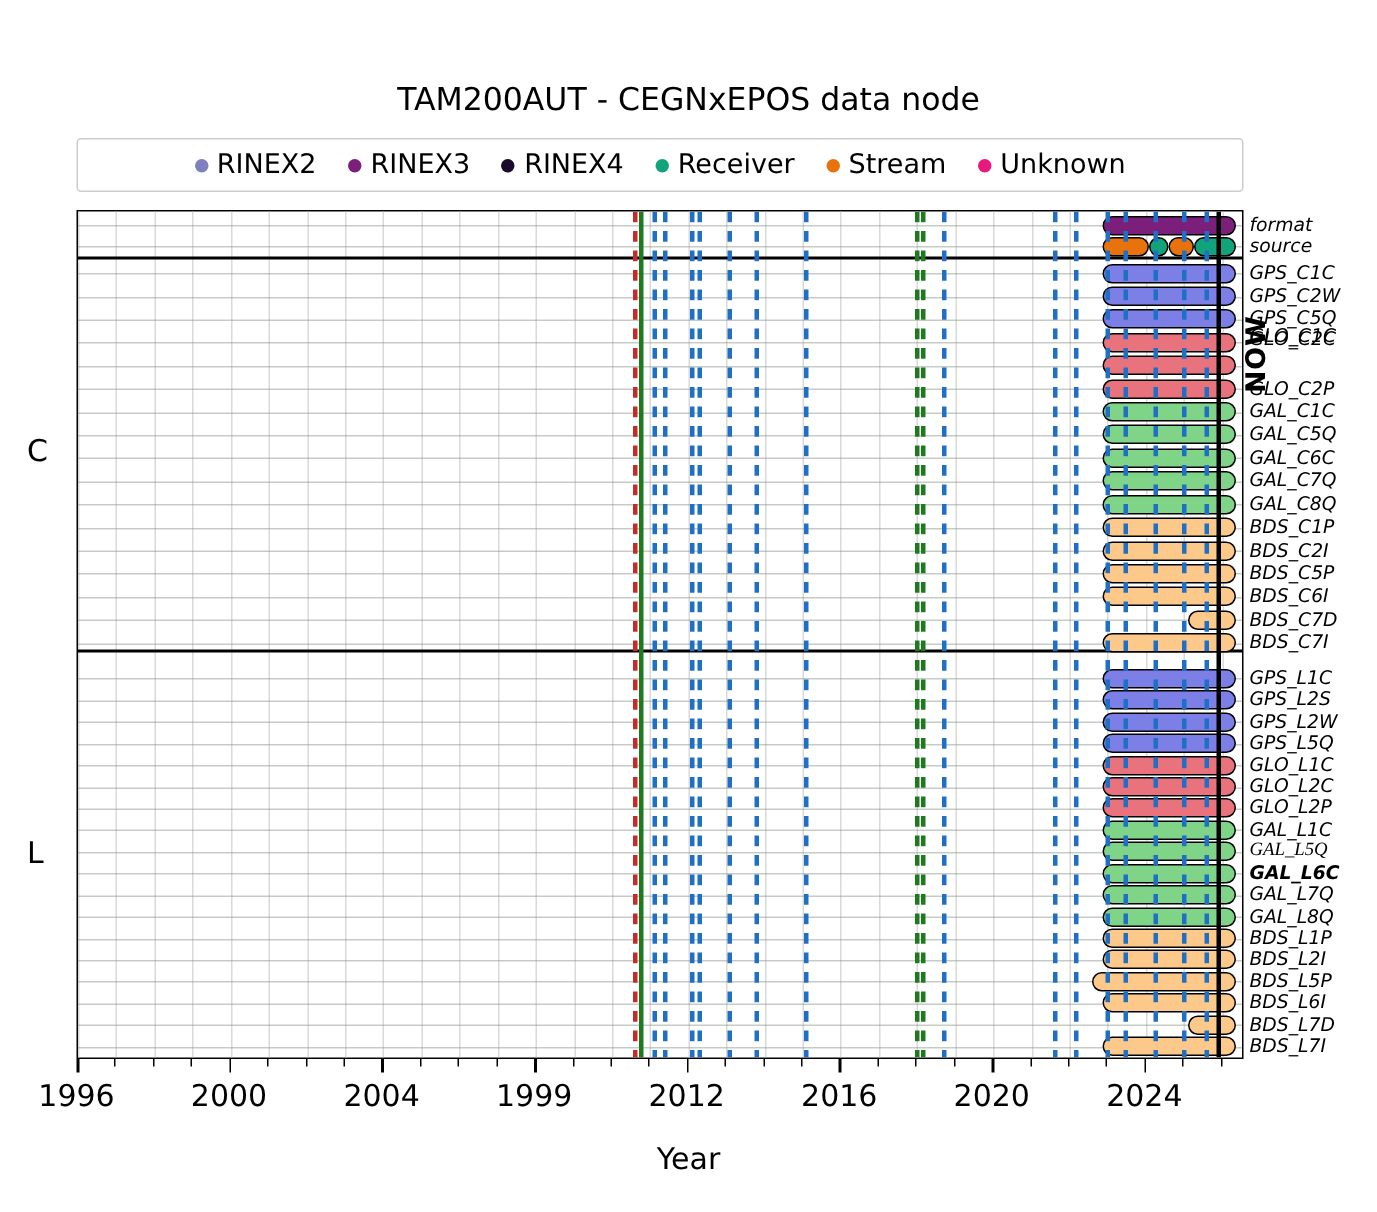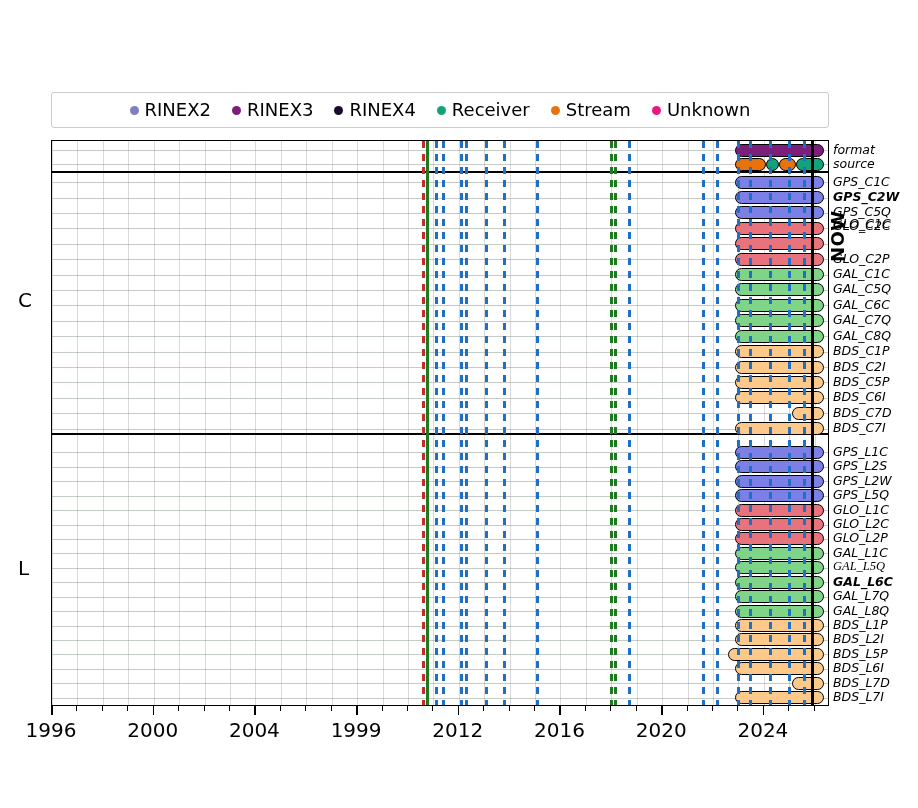--- a/index.html
+++ b/index.html
@@ -38,20 +38,21 @@
 
   .xtickmaj{position:absolute;top:706px;width:1.6px;height:9px;background:#000;}
   .xtickmin{position:absolute;top:706px;width:1px;height:5px;background:#000;}
   .xlabel{position:absolute;top:718px;font-size:20px;text-align:center;transform:translateX(-50%);}
   .xaxis-title{position:absolute;left:0;top:760px;width:918px;text-align:center;font-size:20px;}
 </style>
 </head>
 <body>
 
 <div id="root">
+  <div class="subtitle">TAM200AUT - CEGNxEPOS data node</div>
 
   <div class="legend" id="legend">
       <div class="legend-item">
         <span class="legend-dot" style="background: rgb(128, 128, 192);"></span>
         <span class="legend-label">RINEX2</span>
       </div>
       <div class="legend-item">
         <span class="legend-dot" style="background: rgb(123, 31, 123);"></span>
         <span class="legend-label">RINEX3</span>
       </div>
@@ -203,21 +204,21 @@
       <div class="evline dashed" style="left: 716.98px; color: rgb(31, 111, 196);"></div>
       <div class="evline dashed" style="left: 736.049px; color: rgb(31, 111, 196);"></div>
       <div class="evline dashed" style="left: 751.304px; color: rgb(31, 111, 196);"></div>
       <div class="nowline" style="left: 758.931px;"></div>
     </div>
 
   <div id="overlay">
       <div class="rowlabel" style="top: 142px;">format</div>
       <div class="rowlabel" style="top: 156px;">source</div>
       <div class="rowlabel" style="top: 173.596px;">GPS_C1C</div>
-      <div class="rowlabel" style="top: 189.008px; font-weight: bold;">GPS_C2W</div>
+      <div class="rowlabel" style="top: 189.008px;">GPS_C2W</div>
       <div class="rowlabel" style="top: 204.42px;">GPS_C5Q</div>
       <div class="rowlabel" style="top: 216px;">GLO_C1C</div>
       <div class="rowlabel" style="top: 218px;">GLO_C2C</div>
       <div class="rowlabel" style="top: 250.655px;">GLO_C2P</div>
       <div class="rowlabel" style="top: 266.067px;">GAL_C1C</div>
       <div class="rowlabel" style="top: 281.479px;">GAL_C5Q</div>
       <div class="rowlabel" style="top: 296.891px;">GAL_C6C</div>
       <div class="rowlabel" style="top: 312.302px;">GAL_C7Q</div>
       <div class="rowlabel" style="top: 327.714px;">GAL_C8Q</div>
       <div class="rowlabel" style="top: 343.126px;">BDS_C1P</div>
@@ -281,13 +282,14 @@
       <div class="xlabel" style="left: 661.196px;">2020</div>
       <div class="xtickmin" style="left: 686.621px;"></div>
       <div class="xtickmin" style="left: 712.046px;"></div>
       <div class="xtickmin" style="left: 737.471px;"></div>
       <div class="xtickmaj" style="left: 762.895px;"></div>
       <div class="xlabel" style="left: 762.895px;">2024</div>
       <div class="xtickmin" style="left: 788.32px;"></div>
       <div class="xtickmin" style="left: 813.745px;"></div>
     </div>
 
+  <div class="xaxis-title">Year</div>
 </div>
 
 </body></html>

